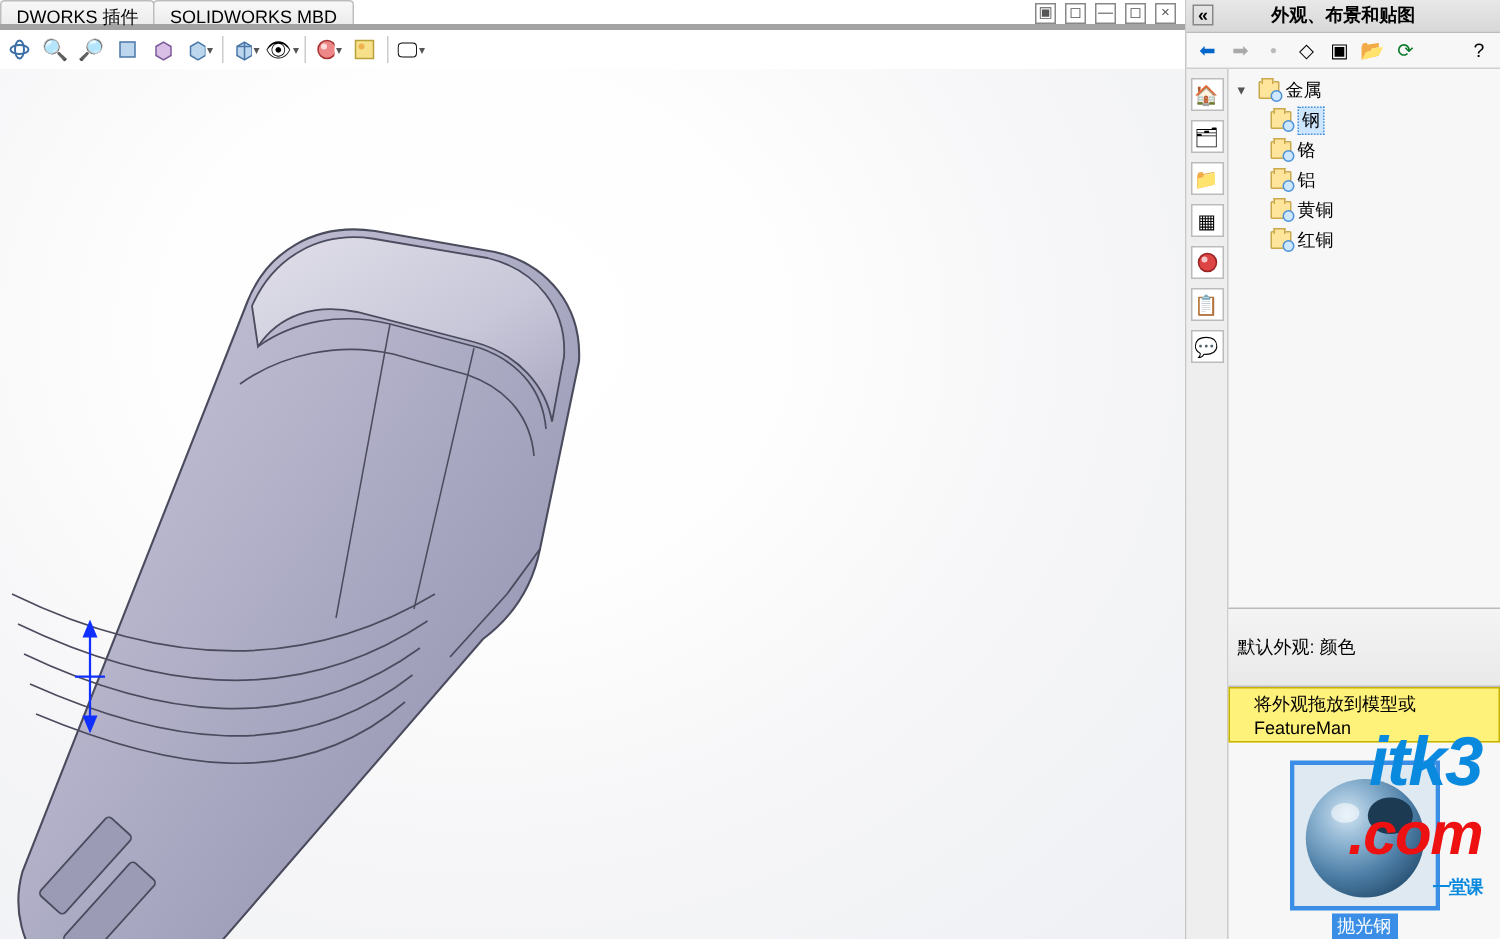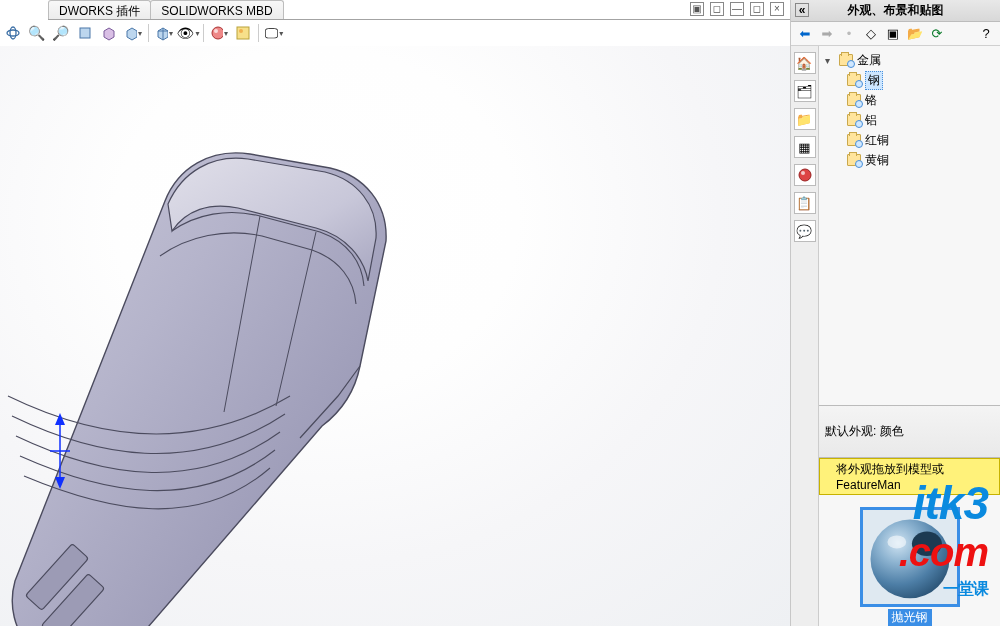--- a/index.html
+++ b/index.html
@@ -1,19 +1,19 @@
 <!DOCTYPE html>
 <html><head>
 <meta charset="utf-8">
 <style>
   * { box-sizing: border-box; margin: 0; padding: 0; font-family: "Microsoft YaHei", sans-serif; }
   body { width: 1000px; height: 626px; overflow: hidden; background: #fff; position: relative; }
 
   
-  .tabs { display: flex; height: 20px; border-bottom: 1px solid #a3a3a3; margin-left: 48px; }
+  .tabs { display: flex; height: 20px; border-bottom: 4px solid #a3a3a3; }
   .tab {
     padding: 0 10px; font-size: 12px; line-height: 20px;
     border: 1px solid #bdbdbd; border-bottom: none; margin-right: -1px;
     background: linear-gradient(#f8f8f8,#ececec);
     border-top-left-radius: 3px; border-top-right-radius: 3px;
     cursor: pointer;
   }
 
   
   .toolbar { display:flex; align-items:center; height:26px; padding:2px 4px; gap:6px; }
@@ -100,21 +100,21 @@
   .thumb.sel .lbl { background:#3a8ee6; color:#fff; padding:0 4px;}
   .thumb .lbl { margin-top:2px;}
 
   
   .watermark {
     position:absolute; right:12px; bottom:6px; font-weight:900; font-style:italic;
     font-family: Arial, sans-serif; font-size:46px; color:#0a8adf; letter-spacing:-1px;
     display:flex; align-items:flex-end;flex-direction:column;
   }
   .watermark .com { color:#e11; font-size:40px; margin-left:2px; margin-bottom:4px;}
-  .watermark .sub { font-size:16px; font-style:normal; font-weight:bold; color:#0a8adf; margin-left:4px; margin-bottom:20px;}
+  .watermark .sub { font-size:12px; font-style:normal; font-weight:bold; color:#0a8adf; margin-left:4px; margin-bottom:20px;}
 
   
   .sphere { width:100px; height:100px; }
 </style>
 </head>
 <body>
 
 <div class="tabs">
   <div class="tab">DWORKS 插件</div>
   <div class="tab">SOLIDWORKS MBD</div>
@@ -306,27 +306,27 @@
         <div class="tree-row indent1">
           <span class="folder-ic">
               <span class="badge"></span>
             </span>
           <span class="lbl">铝</span>
         </div>
         <div class="tree-row indent1">
           <span class="folder-ic">
               <span class="badge"></span>
             </span>
+          <span class="lbl">黄铜</span>
+        </div>
+        <div class="tree-row indent1">
+          <span class="folder-ic">
+              <span class="badge"></span>
+            </span>
           <span class="lbl">红铜</span>
-        </div>
-        <div class="tree-row indent1">
-          <span class="folder-ic">
-              <span class="badge"></span>
-            </span>
-          <span class="lbl">黄铜</span>
         </div>
       </div>
 
       <div class="rp-infobar">默认外观: 颜色</div>
       <div class="rp-hint">将外观拖放到模型或 FeatureMan</div>
 
       <div class="rp-gallery">
         <div class="thumb sel">
           <div class="pic">
             <svg class="sphere" viewBox="0 0 100 100">

